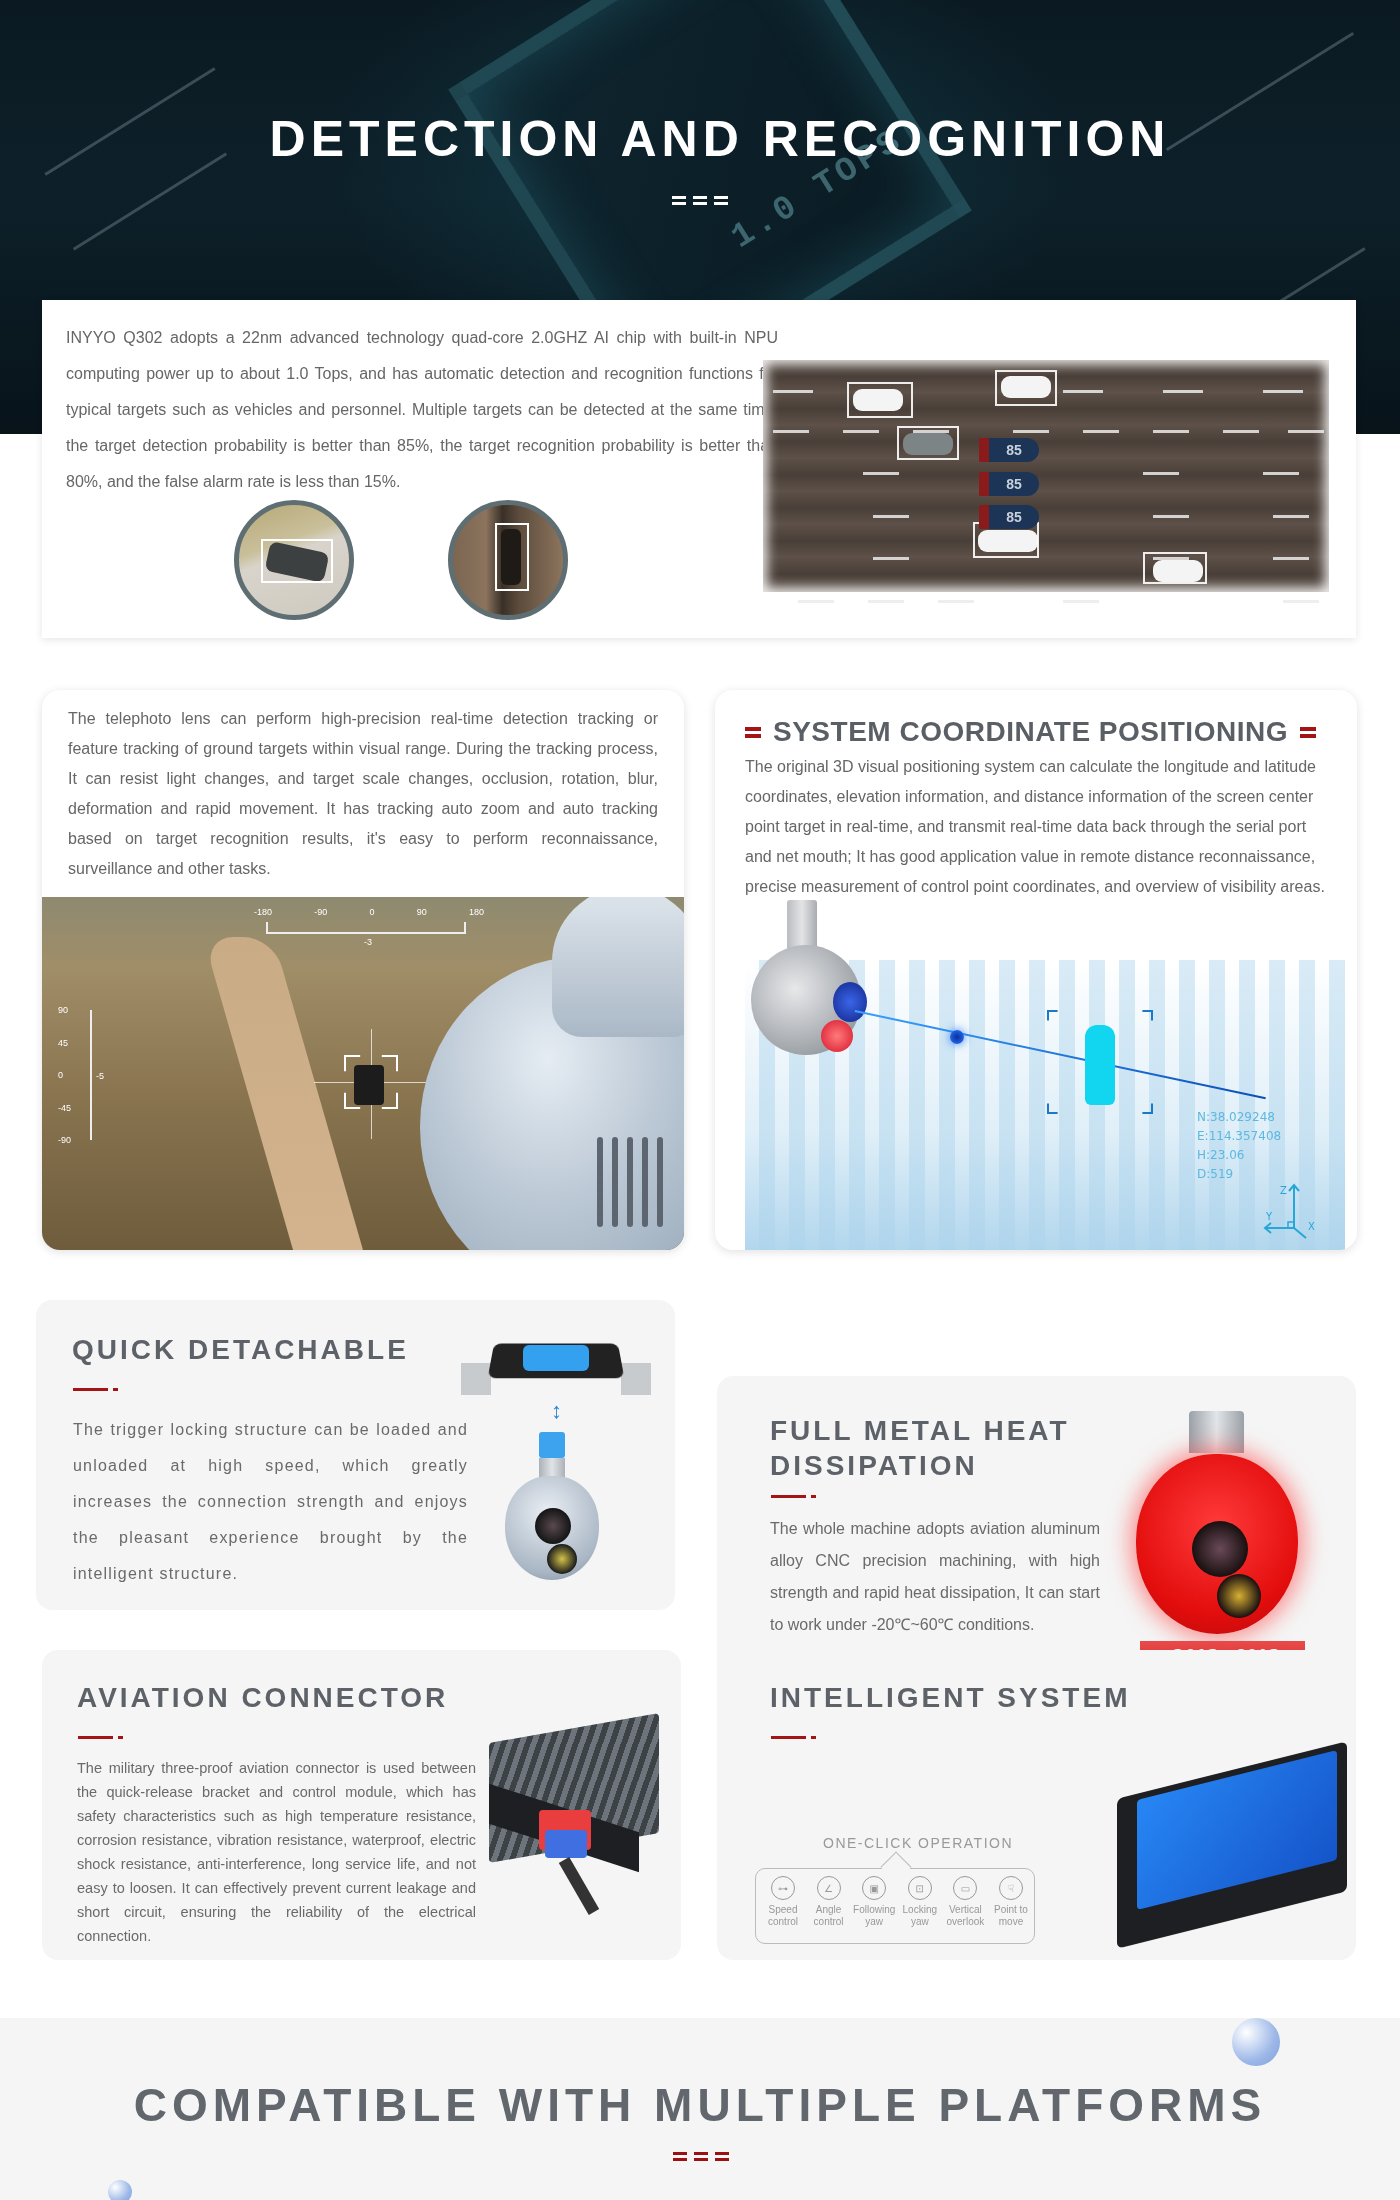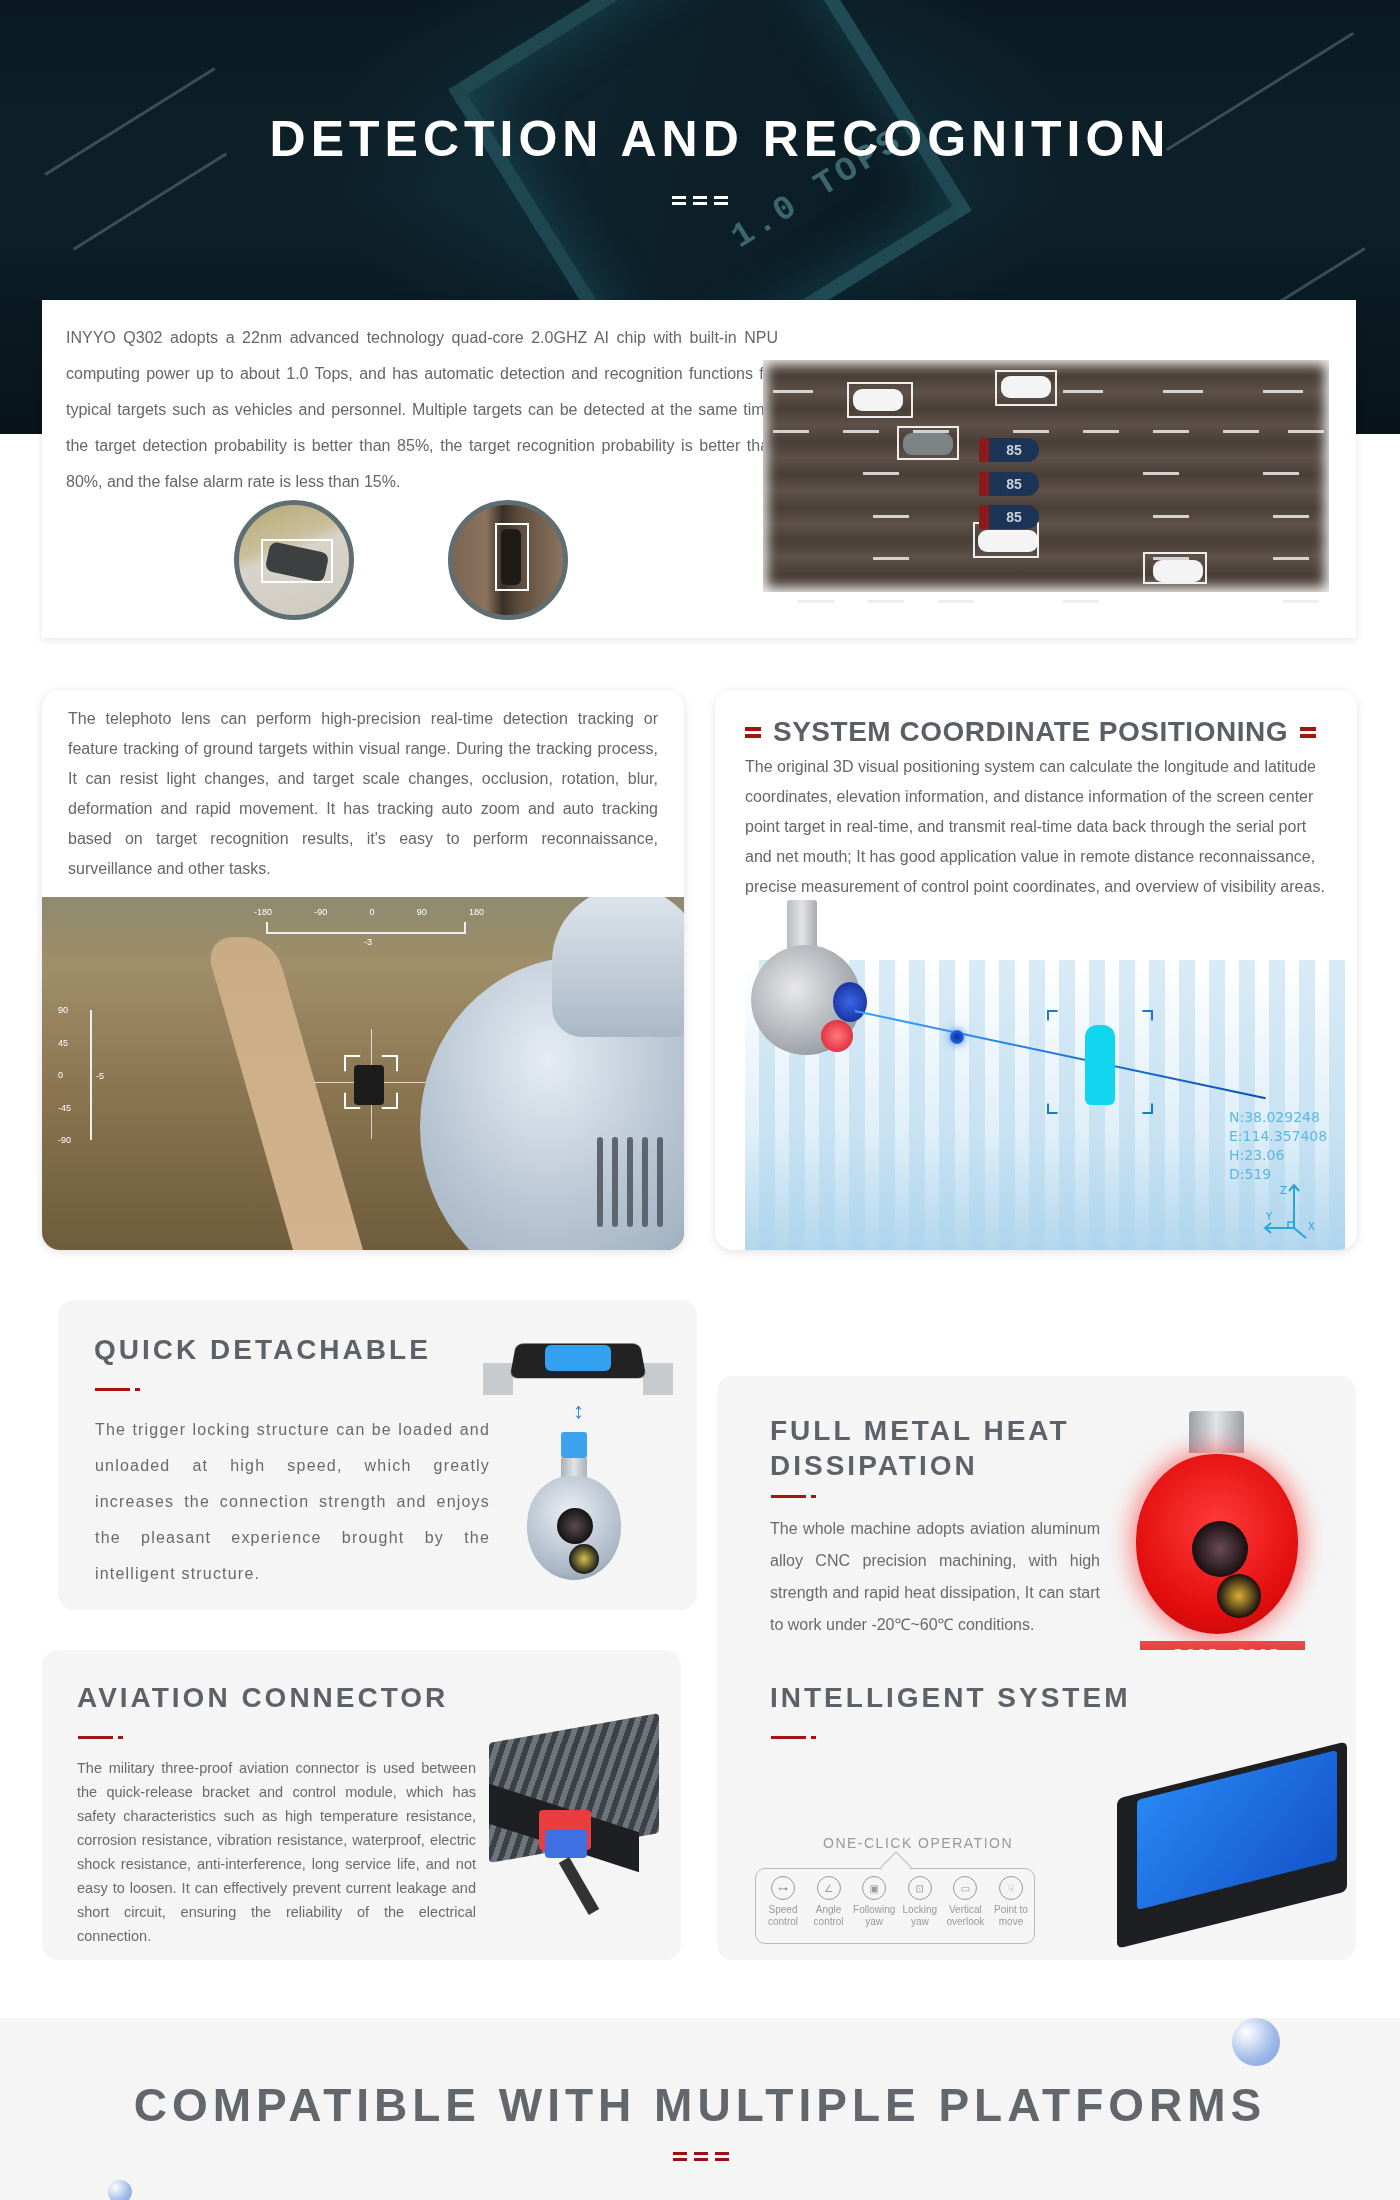--- a/index.html
+++ b/index.html
@@ -130,29 +130,29 @@
   }
   .pod-mount { position: absolute; left: 72px; top: 210px; width: 30px; height: 50px; background: linear-gradient(90deg,#b9bcc0,#e3e4e6,#a8abb0); border-radius: 3px; }
   .lens-blue { position: absolute; left: 118px; top: 292px; width: 34px; height: 40px; border-radius: 50%; background: radial-gradient(circle, #3a65e8, #12258a); }
   .lens-red { position: absolute; left: 106px; top: 330px; width: 32px; height: 32px; border-radius: 50%; background: radial-gradient(circle, #ff7a7a, #d6152b); }
   .beam { position: absolute; left: 140px; top: 320px; width: 420px; height: 2px; background: linear-gradient(90deg, #3aa0ff, #0a4fb8); transform-origin: 0 0; transform: rotate(12deg); }
   .beam-dot { position: absolute; left: 235px; top: 340px; width: 14px; height: 14px; border-radius: 50%; background: radial-gradient(circle, #0a2fa0, #2a7bff); box-shadow: 0 0 10px #2a7bff; }
   .soldier { position: absolute; left: 370px; top: 335px; width: 30px; height: 80px; background: #12d6f0; border-radius: 12px 12px 6px 6px; }
   .target-box { position: absolute; left: 332px; top: 320px; width: 106px; height: 104px; border: 2px solid #1c78c8; clip-path: polygon(0 0,10% 0,10% 3%,3% 3%,3% 10%,0 10%,0 90%,3% 90%,3% 97%,10% 97%,10% 100%,90% 100%,90% 97%,97% 97%,97% 90%,100% 90%,100% 10%,97% 10%,97% 3%,90% 3%,90% 0,100% 0,100% 100%,0 100%); }
   .coords {
     position: absolute; left: 482px; top: 418px; font-family: "DejaVu Sans", sans-serif;
-    font-size: 14px; line-height: 19px; color: #5cb8e0; margin-left: 32px;
+    font-size: 12px; line-height: 19px; color: #5cb8e0;
   }
   .axes { position: absolute; left: 545px; top: 490px; width: 60px; height: 60px; }
 
   
   .feat {
     position: absolute; background: #f5f5f5; border-radius: 16px; overflow: hidden;
   }
-  .f-quick { left: 58px; top: 1300px; width: 639px; height: 310px; }
+  .f-quick { left: 36px; top: 1300px; width: 639px; height: 310px; }
   .f-heat  { left: 717px; top: 1376px; width: 639px; height: 310px; }
   .f-avia  { left: 42px; top: 1650px; width: 639px; height: 310px; }
   .f-intel { left: 717px; top: 1650px; width: 639px; height: 310px; }
   .feat-title {
     position: absolute; font-size: 28px; font-weight: bold; letter-spacing: 3px; color: #5d6168;
     line-height: 35px;
   }
   .feat-line { position: absolute; width: 50px; height: 4px; display: flex; gap: 5px; }
   .feat-line .a { width: 35px; height: 3px; background: #a31414; }
   .feat-line .b { width: 5px; height: 3px; background: #a31414; }

